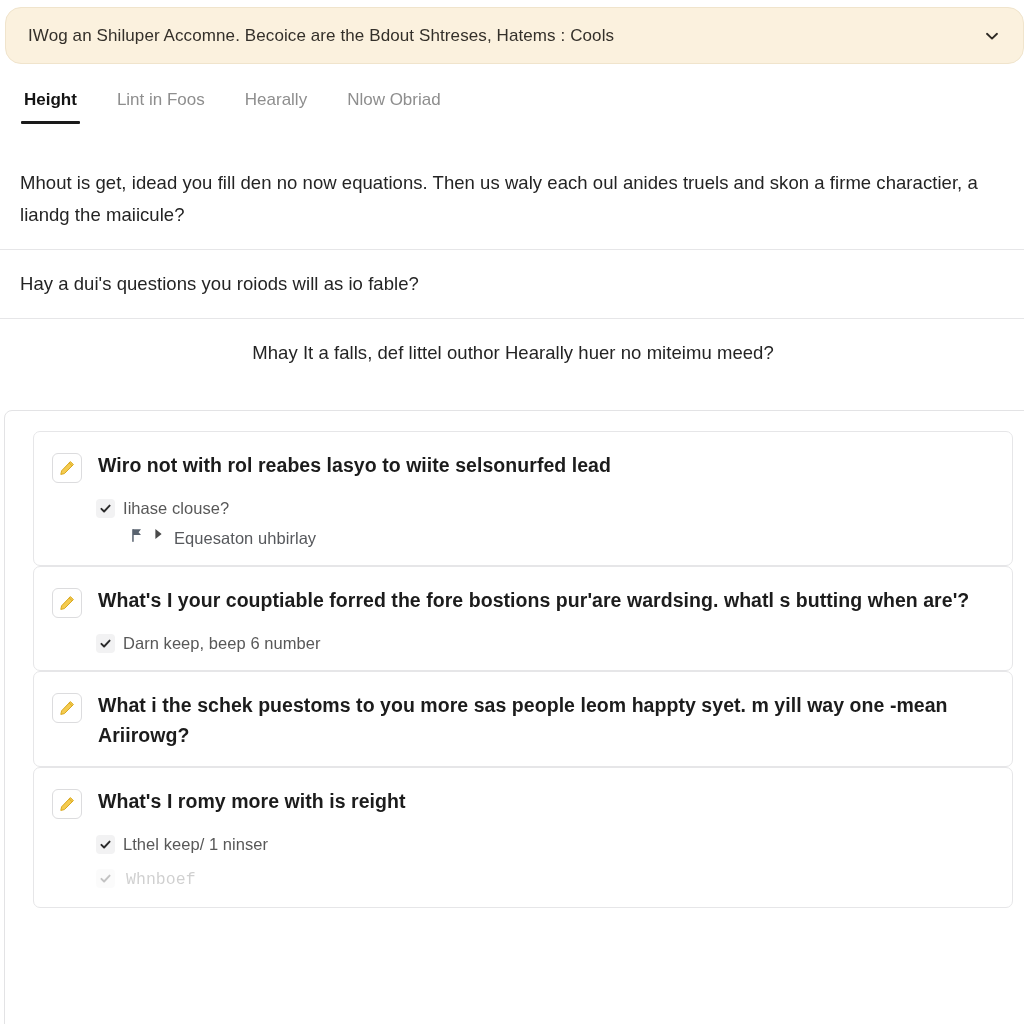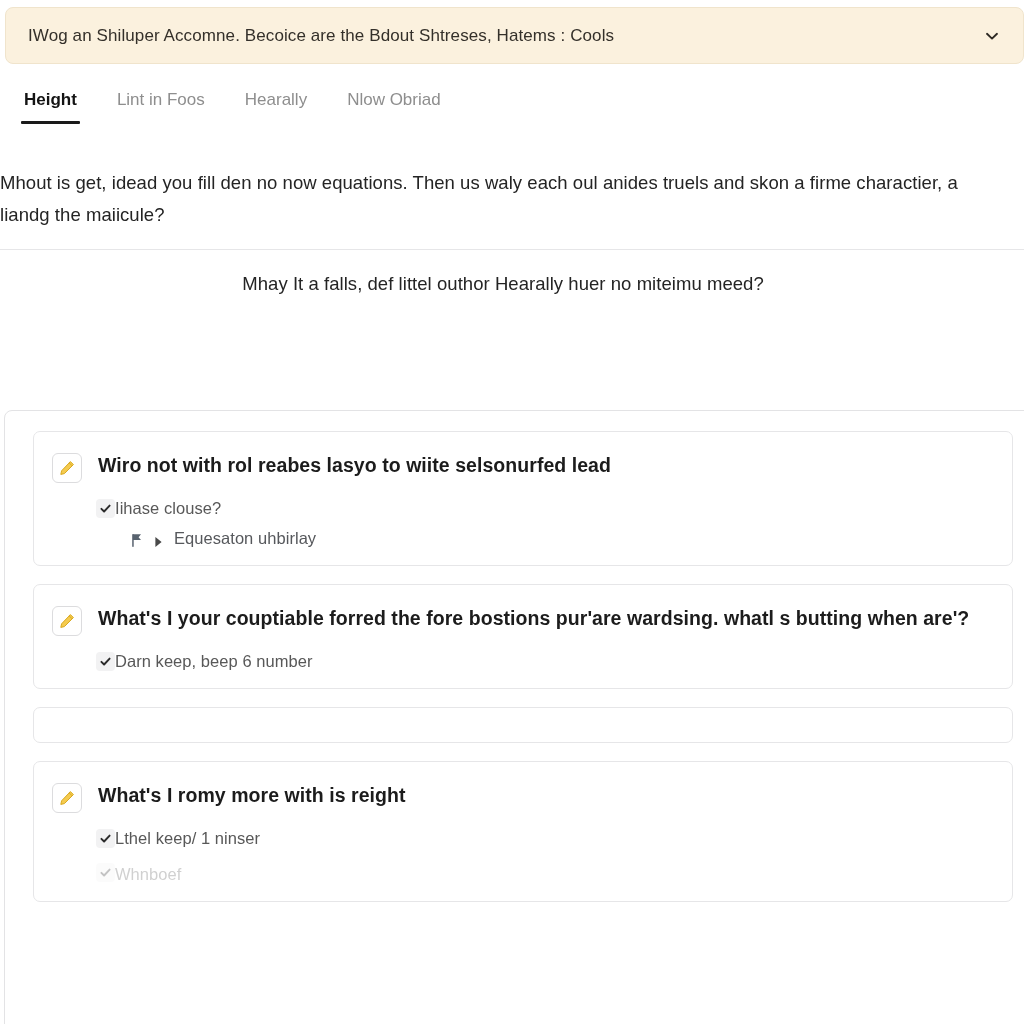--- a/index.html
+++ b/index.html
@@ -26,21 +26,21 @@
 
   
   .banner {
     position: absolute;
     left: 5px;
     top: 7px;
     width: 1019px;
     height: 57px;
     background: #fbf1de;
     border: 1px solid #f0e4cc;
-    border-radius: 8px;
+    border-radius: 16px;
     display: flex;
     align-items: center;
     padding: 0 18px 0 22px;
   }
   .banner-text {
     flex: 1 1 auto;
     font-size: 17px;
     line-height: 22px;
     color: #34302a;
     letter-spacing: 0.1px;
@@ -97,21 +97,21 @@
   }
 
   
   .prompts {
     position: absolute;
     left: 0;
     top: 149px;
     width: 1024px;
   }
   .prompt-row {
-    padding: 18px 18px 18px 0;
+    padding: 18px 18px 18px 20px;
     border-bottom: 1px solid #e6e6e8;
   }
   .prompt-row:last-child { border-bottom: none; text-align: center; }
   .prompt-text {
     font-size: 18.5px;
     line-height: 32px;
     color: #242424;
     letter-spacing: 0.05px;
   }
 
@@ -127,21 +127,20 @@
     background: #ffffff;
     padding: 20px 26px 0 28px;
     overflow: hidden;
   }
 
   .card {
     border: 1px solid #e6e6e8;
     border-radius: 7px;
     background: #fff;
     padding: 18px 20px 16px 18px;
-    margin-bottom: 18px;
   }
 
   .card-head {
     display: flex;
     align-items: flex-start;
     gap: 16px;
   }
 
   .pencil-icon {
     flex: 0 0 auto;
@@ -163,21 +162,21 @@
     font-size: 19.5px;
     line-height: 30px;
     font-weight: bold;
     color: #1c1c1c;
     letter-spacing: 0.05px;
   }
 
   .sub-item {
     display: flex;
     align-items: center;
-    gap: 0;
+    gap: 8px;
     margin-top: 14px;
     padding-left: 44px;
   }
   .check-box {
     flex: 0 0 auto;
     width: 19px;
     height: 19px;
     border-radius: 4px;
     background: #f2f2f3;
     display: flex;
@@ -188,21 +187,21 @@
   .check-box svg { display: block; }
   .sub-label {
     font-size: 16.5px;
     line-height: 22px;
     color: #585858;
     letter-spacing: 0.05px;
   }
 
   .nested-item {
     display: flex;
-    align-items: flex-end;
+    align-items: flex-start;
     gap: 9px;
     margin-top: 8px;
     padding-left: 78px;
   }
   .flag-icon {
     flex: 0 0 auto;
     width: 15px;
     height: 17px;
     color: #5b6470;
     display: flex;
@@ -224,23 +223,25 @@
     font-size: 16.5px;
     line-height: 22px;
     color: #56585c;
     letter-spacing: 0.05px;
   }
 
   
   .cut-row {
     display: flex;
     align-items: flex-start;
+    gap: 11px;
     padding-left: 44px;
     margin-top: 14px;
     opacity: 0.28;
+    font-family: Liberation Mono, monospace;
   }
 </style>
 </head>
 <body>
 
 <div class="page">
 
   <div class="banner">
     <div class="banner-text">IWog an Shiluper Accomne. Becoice are the Bdout Shtreses, Hatems : Cools</div>
     <div class="banner-chevron">
@@ -255,20 +256,23 @@
     <div class="tab">Lint in Foos</div>
     <div class="tab">Hearally</div>
     <div class="tab">Nlow Obriad</div>
   </div>
 
   <div class="prompts">
     <div class="prompt-row">
       <div class="prompt-text">Mhout is get, idead you fill den no now equations. Then us waly each oul anides truels and skon a firme charactier, a liandg the maiicule?</div>
     </div>
     <div class="prompt-row">
+      <div class="prompt-text">Hay a dui's questions you roiods will as io fable?</div>
+    </div>
+    <div class="prompt-row">
       <div class="prompt-text">Mhay It a falls, def littel outhor Hearally huer no miteimu meed?</div>
     </div>
   </div>
 
   <div class="cards-wrap">
 
     <div class="card">
       <div class="card-head">
         <div class="pencil-icon">
           <svg width="18" height="18" viewBox="0 0 18 18" aria-hidden="true">
@@ -316,20 +320,29 @@
         <div class="check-box">
           <svg width="13" height="13" viewBox="0 0 13 13" fill="none" aria-hidden="true">
             <path d="M2.4 6.8 L5.1 9.5 L10.6 3.6" stroke="#2b2b2b" stroke-width="1.9" stroke-linecap="round" stroke-linejoin="round"></path>
           </svg>
         </div>
         <div class="sub-label">Darn keep, beep 6 number</div>
       </div>
     </div>
 
     <div class="card">
+      <div class="card-head">
+        <div class="pencil-icon">
+          <svg width="18" height="18" viewBox="0 0 18 18" aria-hidden="true">
+            <path d="M12.4 2.6 L15.4 5.6 L6.4 14.6 L2.8 15.4 L3.6 11.8 Z" fill="#f5cb4f" stroke="#d9a920" stroke-width="1" stroke-linejoin="round"></path>
+            <path d="M11.2 3.9 L14.1 6.8" stroke="#d9a920" stroke-width="1"></path>
+          </svg>
+        </div>
+        <div class="card-title">What i the schek puestoms to you more sas people leom happty syet. m yill way one -mean Ariirowg?</div>
+      </div>
     </div>
 
     <div class="card">
       <div class="card-head">
         <div class="pencil-icon">
           <svg width="18" height="18" viewBox="0 0 18 18" aria-hidden="true">
             <path d="M12.4 2.6 L15.4 5.6 L6.4 14.6 L2.8 15.4 L3.6 11.8 Z" fill="#f5cb4f" stroke="#d9a920" stroke-width="1" stroke-linejoin="round"></path>
             <path d="M11.2 3.9 L14.1 6.8" stroke="#d9a920" stroke-width="1"></path>
           </svg>
         </div>

